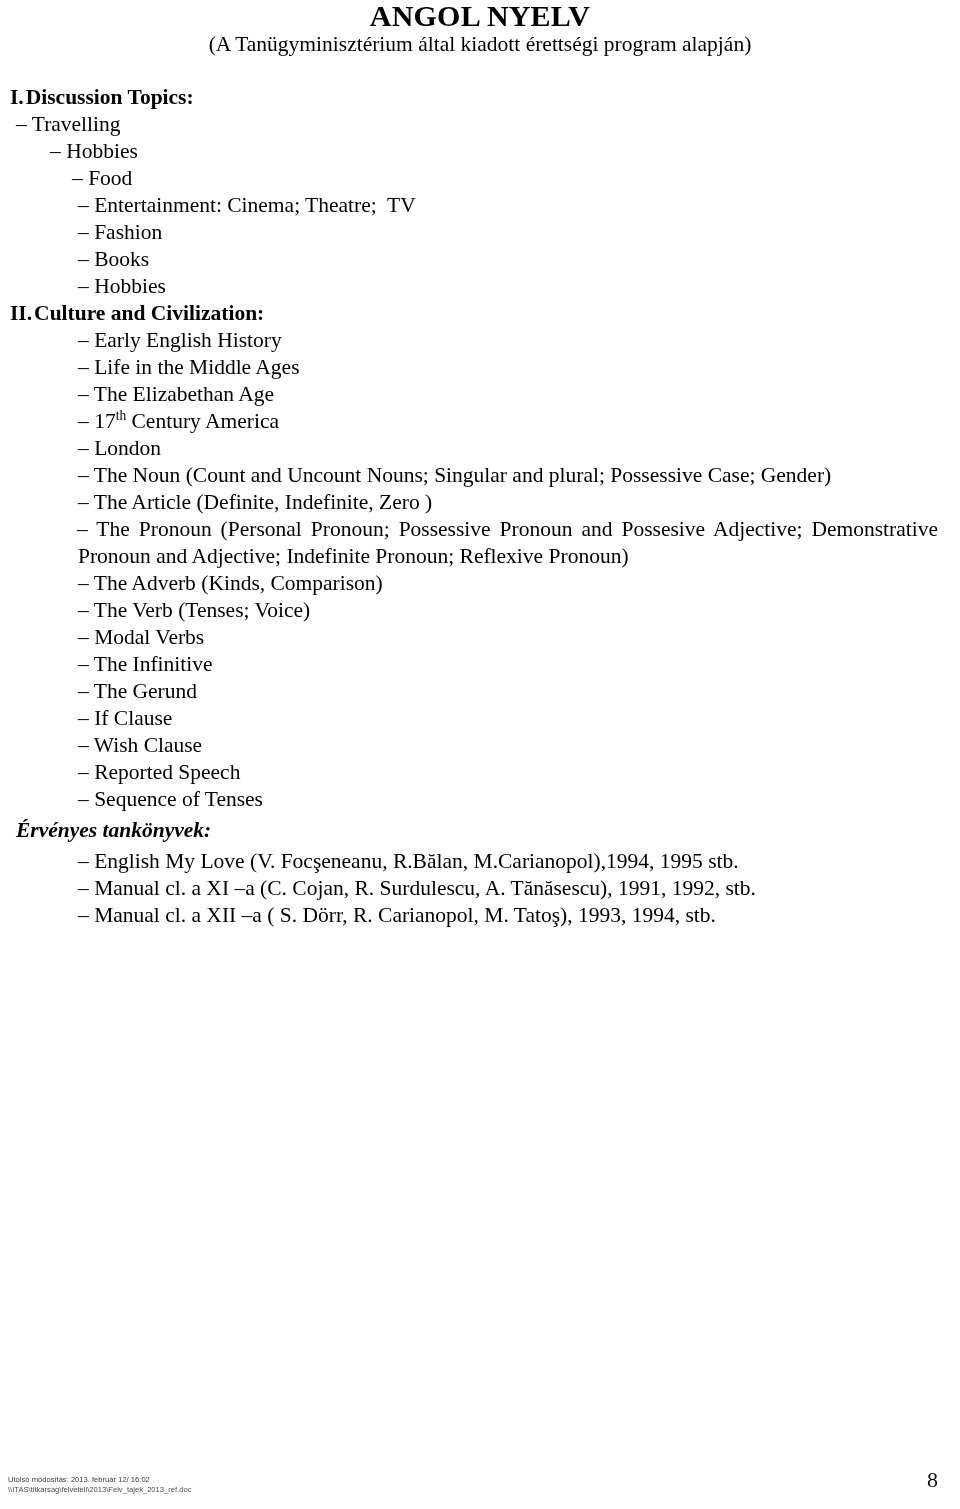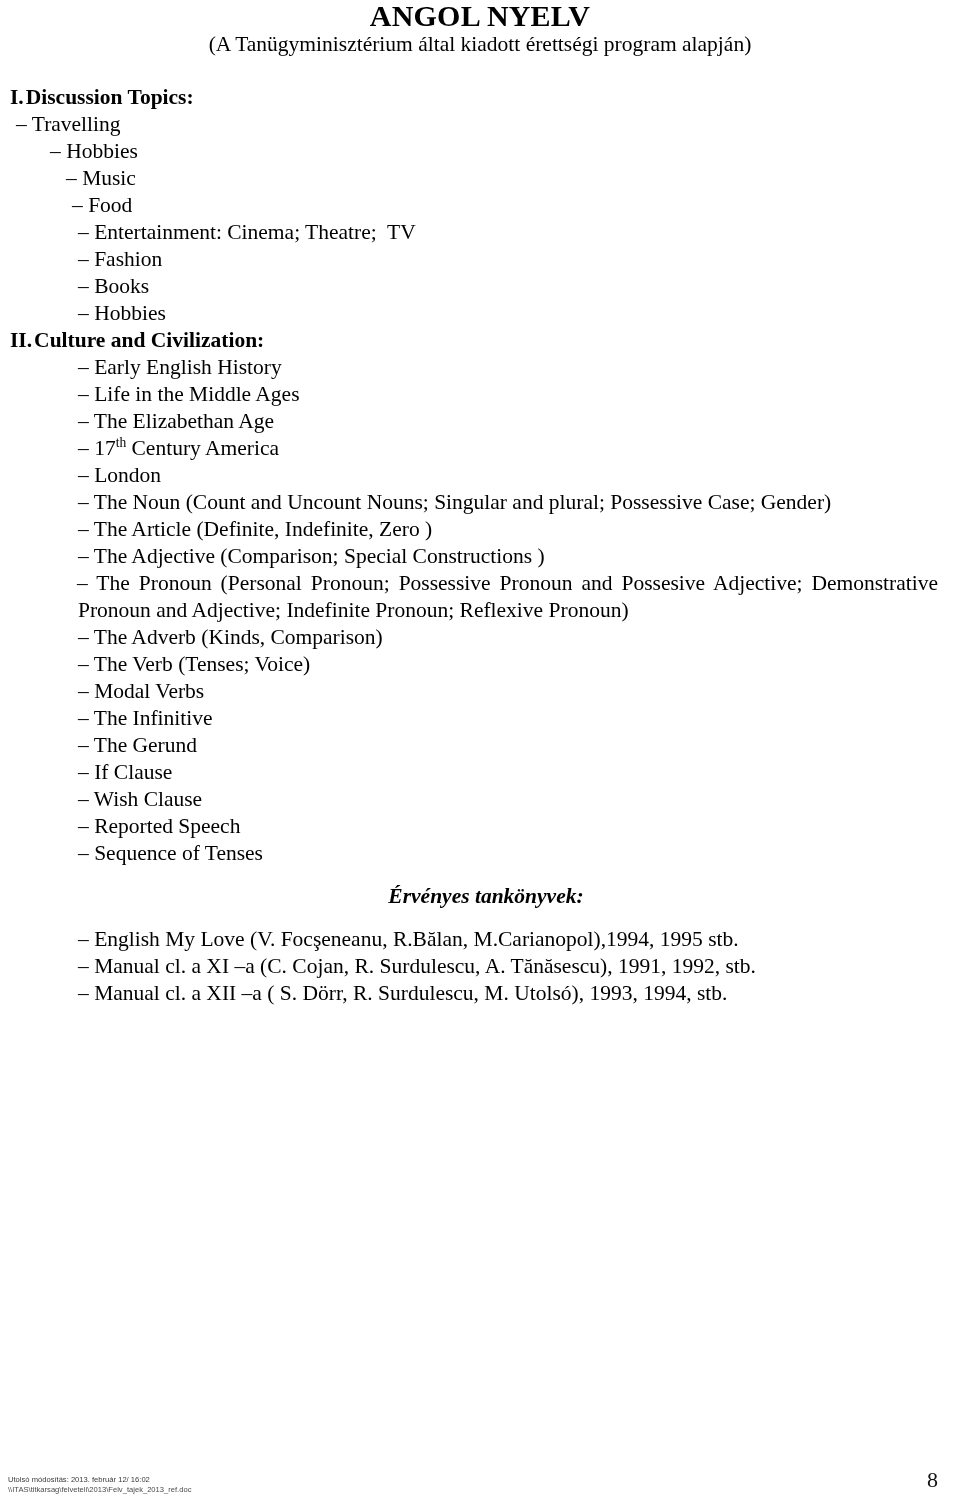--- a/index.html
+++ b/index.html
@@ -101,23 +101,22 @@
   }
   .justified-entry .dash {
     display: inline;
   }
 
   .books-heading {
     font-weight: bold;
     font-style: italic;
     font-size: 21.5px;
     line-height: 27px;
-    margin: 16px;
+    margin: 4px;
     padding-left: 12px;
-    text-align: center;
   }
 
   
   .footer {
     position: absolute;
     left: 0;
     right: 0;
     bottom: 8px;
     height: 42px;
   }
@@ -150,57 +149,55 @@
 
   <h1 class="doc-title">ANGOL NYELV</h1>
   <p class="doc-subtitle">(A Tanügyminisztérium által kiadott érettségi program alapján)</p>
 
   <div class="content">
 
     <p class="section-heading"><span class="numeral">I.</span><span class="heading-text">Discussion Topics:</span></p>
 
     <p class="bullet-line ind-0"><span class="dash">– </span><span class="txt">Travelling</span></p>
     <p class="bullet-line ind-1"><span class="dash">– </span><span class="txt">Hobbies</span></p>
-    <p class="bullet-line ind-2"><span class="dash">– </span><span class="txt">Music</span></p>
     <p class="bullet-line ind-3"><span class="dash">– </span><span class="txt">Food</span></p>
     <p class="bullet-line ind-std"><span class="dash">– </span><span class="txt">Entertainment: Cinema; Theatre;  TV</span></p>
     <p class="bullet-line ind-std"><span class="dash">– </span><span class="txt">Fashion</span></p>
     <p class="bullet-line ind-std"><span class="dash">– </span><span class="txt">Books</span></p>
     <p class="bullet-line ind-std"><span class="dash">– </span><span class="txt">Hobbies</span></p>
 
     <p class="section-heading"><span class="numeral">II.</span><span class="heading-text">Culture and Civilization:</span></p>
 
     <p class="bullet-line ind-std"><span class="dash">– </span><span class="txt">Early English History</span></p>
     <p class="bullet-line ind-std"><span class="dash">– </span><span class="txt">Life in the Middle Ages</span></p>
     <p class="bullet-line ind-std"><span class="dash">– </span><span class="txt">The Elizabethan Age</span></p>
     <p class="bullet-line ind-std"><span class="dash">– </span><span class="txt">17</span><sup>th</sup><span class="txt"> Century America</span></p>
     <p class="bullet-line ind-std"><span class="dash">– </span><span class="txt">London</span></p>
 
 
     <p class="bullet-line ind-std"><span class="dash">– </span><span class="txt">The Noun (Count and Uncount Nouns; Singular and plural; Possessive Case; Gender)</span></p>
     <p class="bullet-line ind-std"><span class="dash">– </span><span class="txt">The Article (Definite, Indefinite, Zero )</span></p>
-    <p class="bullet-line ind-std"><span class="dash">– </span><span class="txt">The Adjective (Comparison; Special Constructions )</span></p>
 
     <p class="justified-entry"><span class="dash">– </span><span>The Pronoun (Personal Pronoun; Possessive Pronoun and Possesive Adjective; Demonstrative Pronoun and Adjective; Indefinite Pronoun; Reflexive Pronoun)</span></p>
 
     <p class="bullet-line ind-std"><span class="dash">– </span><span class="txt">The Adverb (Kinds, Comparison)</span></p>
     <p class="bullet-line ind-std"><span class="dash">– </span><span class="txt">The Verb (Tenses; Voice)</span></p>
     <p class="bullet-line ind-std"><span class="dash">– </span><span class="txt">Modal Verbs</span></p>
     <p class="bullet-line ind-std"><span class="dash">– </span><span class="txt">The Infinitive</span></p>
     <p class="bullet-line ind-std"><span class="dash">– </span><span class="txt">The Gerund</span></p>
     <p class="bullet-line ind-std"><span class="dash">– </span><span class="txt">If Clause</span></p>
     <p class="bullet-line ind-std"><span class="dash">– </span><span class="txt">Wish Clause</span></p>
     <p class="bullet-line ind-std"><span class="dash">– </span><span class="txt">Reported Speech</span></p>
     <p class="bullet-line ind-std"><span class="dash">– </span><span class="txt">Sequence of Tenses</span></p>
 
     <p class="books-heading">Érvényes tankönyvek:</p>
 
     <p class="bullet-line ind-std"><span class="dash">– </span><span class="txt">English My Love (V. Focşeneanu, R.Bălan, M.Carianopol),1994, 1995 stb.</span></p>
     <p class="bullet-line ind-std"><span class="dash">– </span><span class="txt">Manual cl. a XI –a (C. Cojan, R. Surdulescu, A. Tănăsescu), 1991, 1992, stb.</span></p>
-    <p class="bullet-line ind-std"><span class="dash">– </span><span class="txt">Manual cl. a XII –a ( S. Dörr, R. Surdulescu, M. Utolsó), 1993, 1994, stb.</span></p>
+    <p class="bullet-line ind-std"><span class="dash">– </span><span class="txt">Manual cl. a XII –a ( S. Dörr, R. Carianopol, M. Tatoş), 1993, 1994, stb.</span></p>
 
   </div>
 
   <div class="footer">
     <div class="footer-meta"><span class="line1">Utolsó módosítás: 2013. február 12/ 16:02</span><br><span class="line2">\\ITAS\titkarsag\felveteli\2013\Felv_tajek_2013_ref.doc</span></div>
     <div class="page-number">8</div>
   </div>
 
 </div>
 

